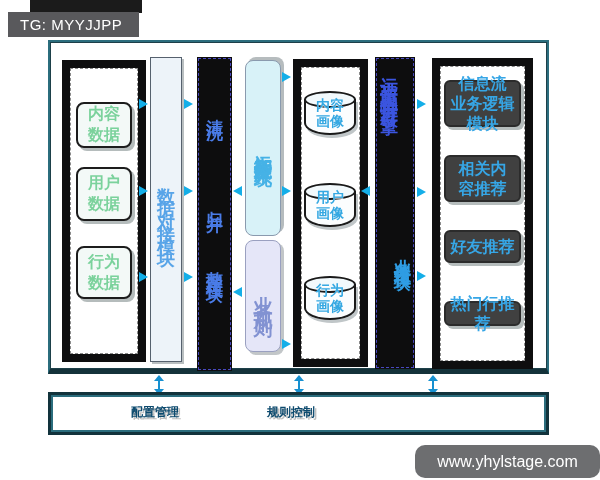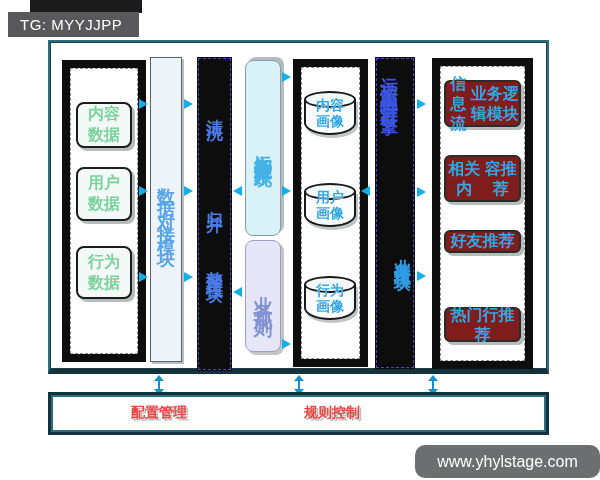--- a/index.html
+++ b/index.html
@@ -57,25 +57,25 @@
   .engine-col .logic{right:1px;top:188px;font-size:17px;letter-spacing:3px;color:#2f9de4;}
   
   .srcbox{
     position:absolute;left:6px;width:56px;background:#f3f9f7;border:2px solid #1c1c1c;border-radius:8px;
     box-shadow:3px 3px 0 #b5bcbc;display:flex;flex-direction:column;align-items:center;justify-content:center;
     color:#7bd29c;font-size:16px;font-weight:700;line-height:1.3;box-sizing:border-box;
   }
   .src0{top:34px;height:46px;} .src1{top:99px;height:54px;} .src2{top:178px;height:53px;}
   
   .outbox{
-    position:absolute;left:4px;width:77px;background:#7f1d1d;border:2px solid #2b2b2b;border-radius:6px;
-    box-shadow:3px 3px 0 #b5bcbc;display:flex;align-items:center;justify-content:center;
+    position:absolute;left:4px;width:77px;background:#404040;border:2px solid #2b2b2b;border-radius:6px;
+    box-shadow:3px 3px 0 #b5bcbc;display:flex;flex-direction:column;align-items:center;justify-content:center;
     color:#36a6e6;font-size:16px;font-weight:700;line-height:1.25;box-sizing:border-box;text-align:center;
   }
-  .out0{top:14px;height:47px;} .out1{top:89px;height:47px;} .out2{top:164px;height:23px;font-family:Liberation Mono, monospace;} .out3{top:241px;height:35px;}
+  .out0{top:14px;height:47px;} .out1{top:89px;height:47px;} .out2{top:164px;height:33px;} .out3{top:235px;height:25px;}
   
   .cyl{position:absolute;left:3px;width:52px;height:44px;}
   .cyl .body{position:absolute;left:0;right:0;top:8px;bottom:0;background:#fbfdfe;border:2px solid #1a1a1a;border-top:none;
              border-radius:0 0 26px 26px / 0 0 12px 12px;box-shadow:2px 3px 0 #c0c6c8;box-sizing:border-box;}
   .cyl .top{position:absolute;left:0;right:0;top:0;height:17px;background:#f2f9fc;border:2px solid #1a1a1a;
             border-radius:50%;box-sizing:border-box;}
   .cyl .lbl{position:absolute;inset:0;z-index:2;display:flex;flex-direction:column;align-items:center;justify-content:center;
             color:#35a8e2;font-size:14px;font-weight:700;line-height:1.15;text-shadow:0 1px 0 rgba(255,255,255,.75);}
   .c0{top:24px;} .c1{top:116px;} .c2{top:209px;}
   
@@ -86,24 +86,24 @@
   .varrow{position:absolute;width:2px;height:8px;background:#1690d0;top:381px;}
   .varrow::before,.varrow::after{content:"";position:absolute;left:-4px;width:0;height:0;border-style:solid;}
   .varrow::before{top:-6px;border-width:0 5px 6px 5px;border-color:transparent transparent #1690d0 transparent;}
   .varrow::after{bottom:-6px;border-width:6px 5px 0 5px;border-color:#1690d0 transparent transparent transparent;}
   
   .bar{
     position:absolute;left:48px;top:392px;width:501px;height:43px;background:#fff;
     border:3px solid #12333c;box-shadow:inset 0 0 0 2px #2b6d7d;box-sizing:border-box;
   }
   .bar span{
-    position:absolute;top:9px;font-size:14px;font-weight:700;color:#ef4444;
+    position:absolute;top:9px;font-size:12px;font-weight:700;color:#0c4a6e;
     text-shadow:2px 2px 0 rgba(70,70,70,.35);
   }
-  .bl0{left:80px;} .bl1{left:216px;margin-left:37px;} .bl2{left:348px;}
+  .bl0{left:80px;} .bl1{left:216px;} .bl2{left:348px;}
 </style>
 </head>
 <body>
 
 <div class="tg-shadow"></div>
 <div class="tg">TG: MYYJJPP</div>
 
 <div class="frame">
 
   <div class="blackbox left-col">

